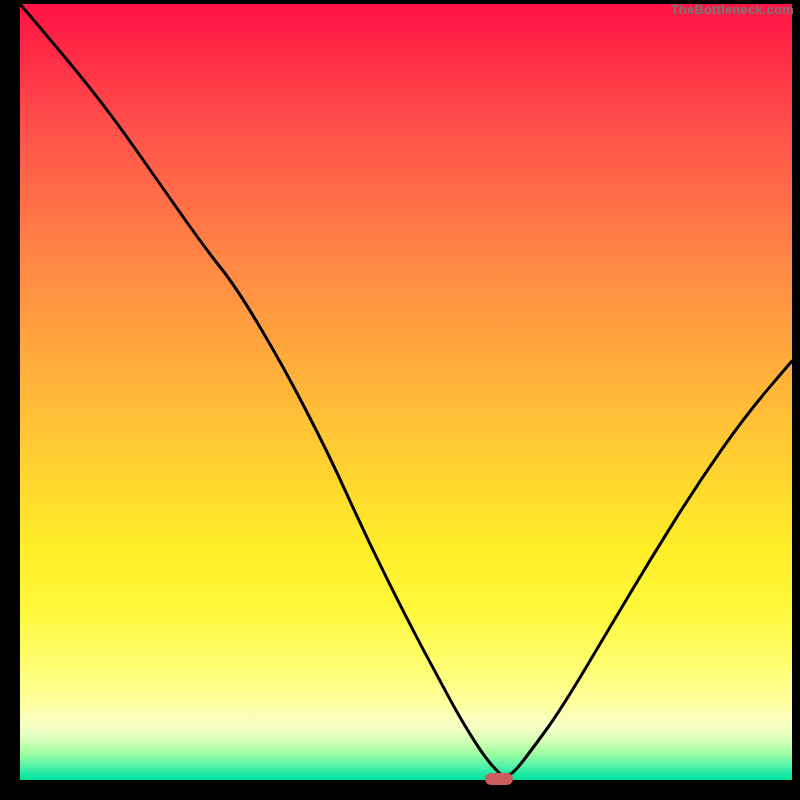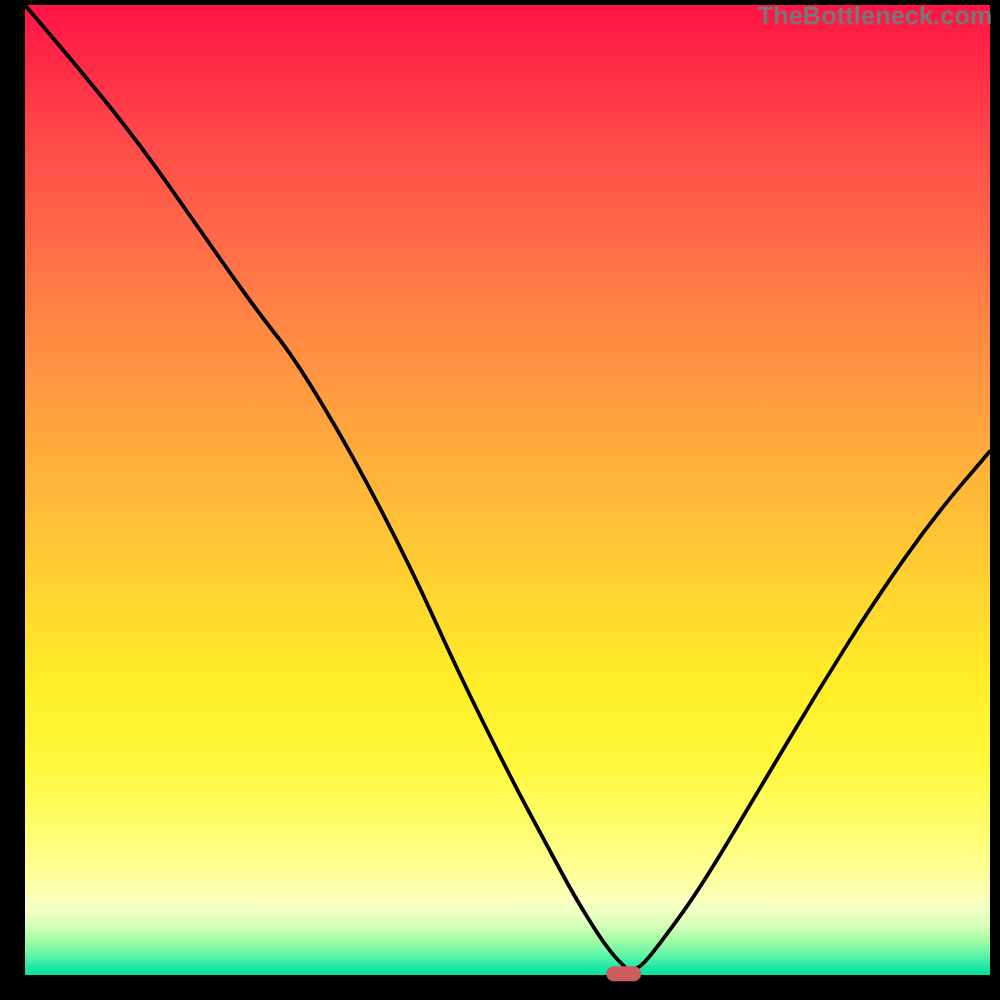--- a/index.html
+++ b/index.html
@@ -66,21 +66,21 @@
     height: 12px;
     border-radius: 6px;
     background: #cd5c5c;
     transform: translate(-50%, -42%);
   }
   .watermark {
     position: absolute;
     top: 2px;
     right: 6px;
     font-family: Arial, Helvetica, sans-serif;
-    font-size: 20px;
+    font-size: 13px;
     font-weight: 600;
     color: #777;
     letter-spacing: 0.2px;
   }
 </style>
 </head>
 <body>
 
 <div class="frame">
   <div class="plot">

